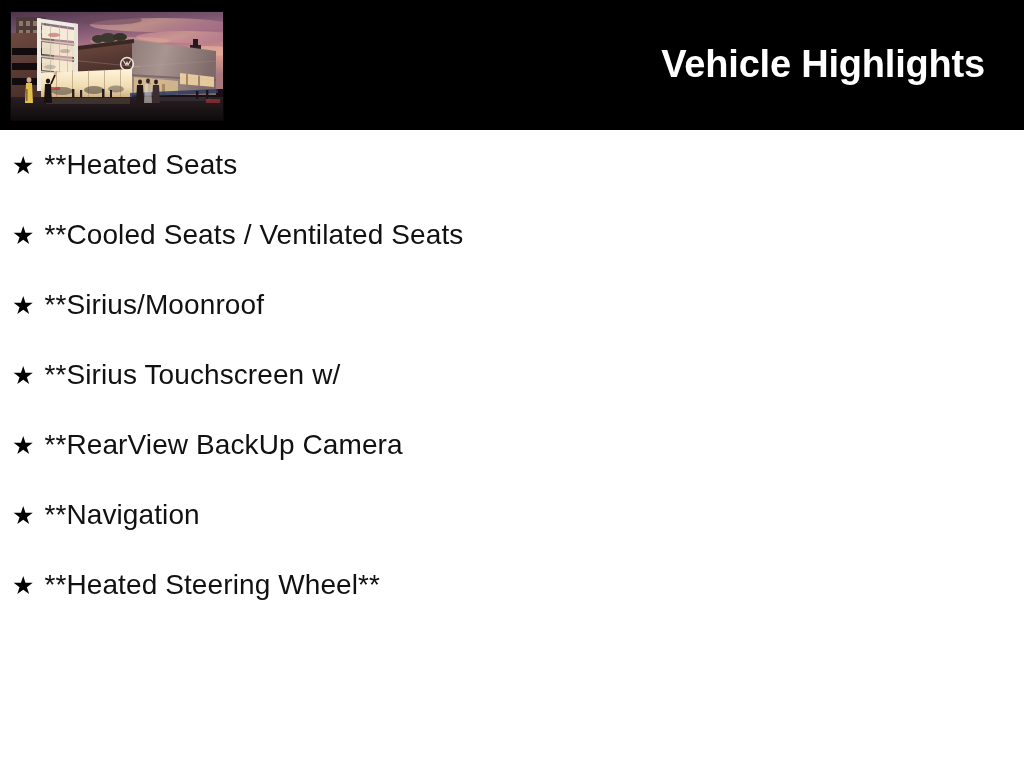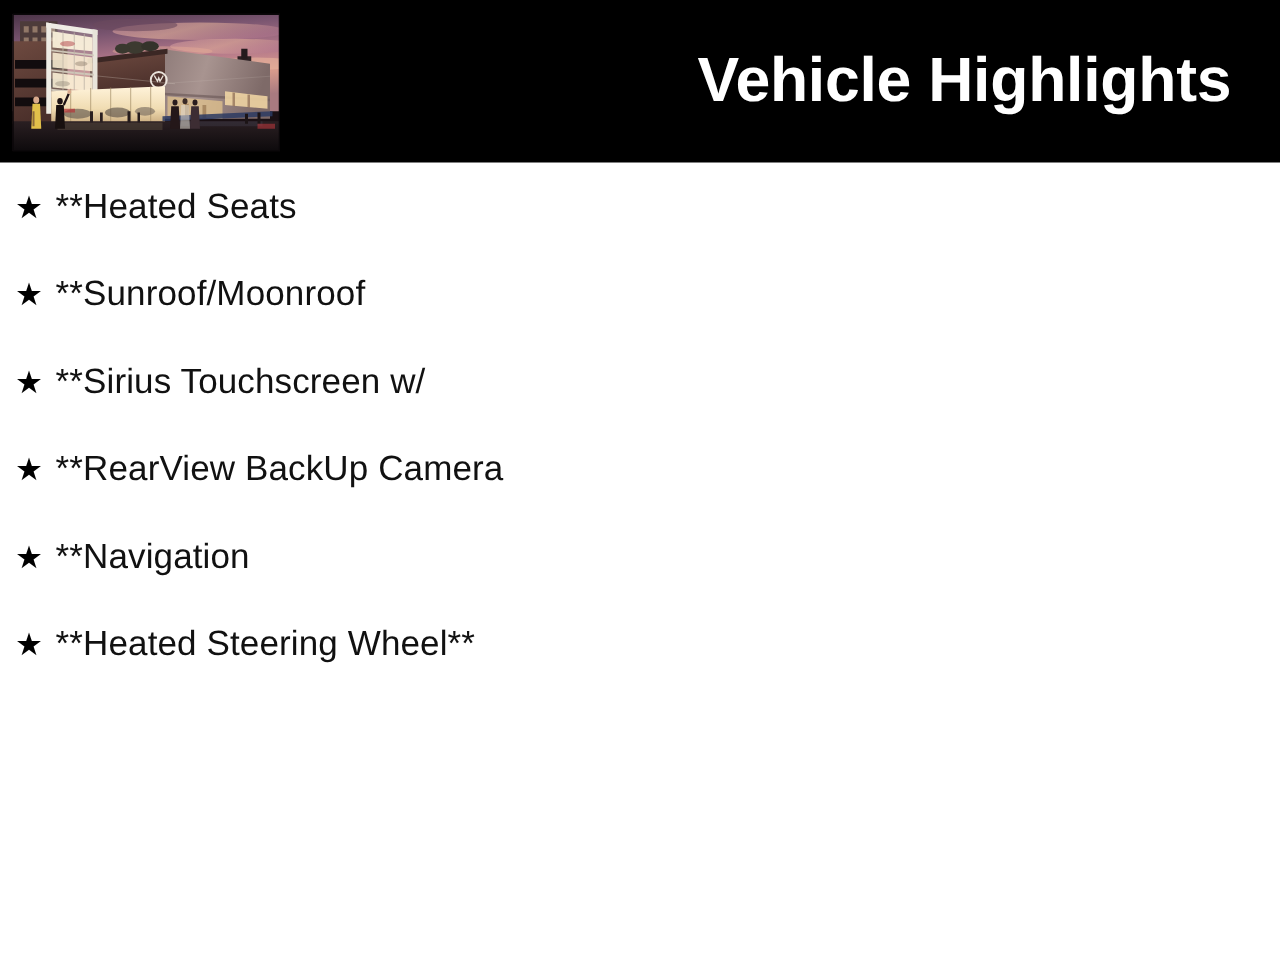--- a/index.html
+++ b/index.html
@@ -42,21 +42,21 @@
   }
 
   
   #slide-title {
     position: absolute;
     right: 39px;
     top: 28px;
     width: 700px;
     text-align: right;
     color: #ffffff;
-    font-size: 50px;
+    font-size: 38px;
     font-weight: bold;
     line-height: 72px;
     letter-spacing: -0.2px;
     white-space: nowrap;
   }
 
   
   #highlights-list {
     position: absolute;
     left: 0;
@@ -274,24 +274,28 @@
   <div id="slide-title">Vehicle Highlights</div>
 </div>
 
 <ul id="highlights-list">
 
   <li class="highlight-item">
     <span class="bullet-star">★</span>
     <span class="highlight-text">**Heated Seats</span>
   </li>
 
-
-  <li class="highlight-item">
-    <span class="bullet-star">★</span>
-    <span class="highlight-text">**Sunroof/Moonroof</span>
+  <li class="highlight-item">
+    <span class="bullet-star">★</span>
+    <span class="highlight-text">**Cooled Seats / Ventilated Seats</span>
+  </li>
+
+  <li class="highlight-item">
+    <span class="bullet-star">★</span>
+    <span class="highlight-text">**Sirius/Moonroof</span>
   </li>
 
   <li class="highlight-item">
     <span class="bullet-star">★</span>
     <span class="highlight-text">**Sirius Touchscreen w/</span>
   </li>
 
   <li class="highlight-item">
     <span class="bullet-star">★</span>
     <span class="highlight-text">**RearView BackUp Camera</span>

